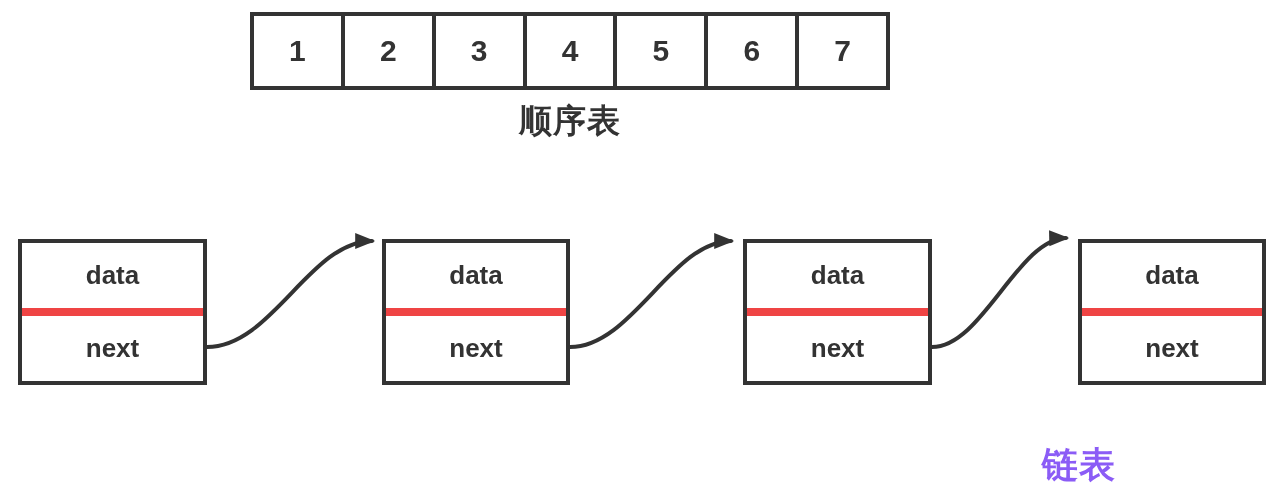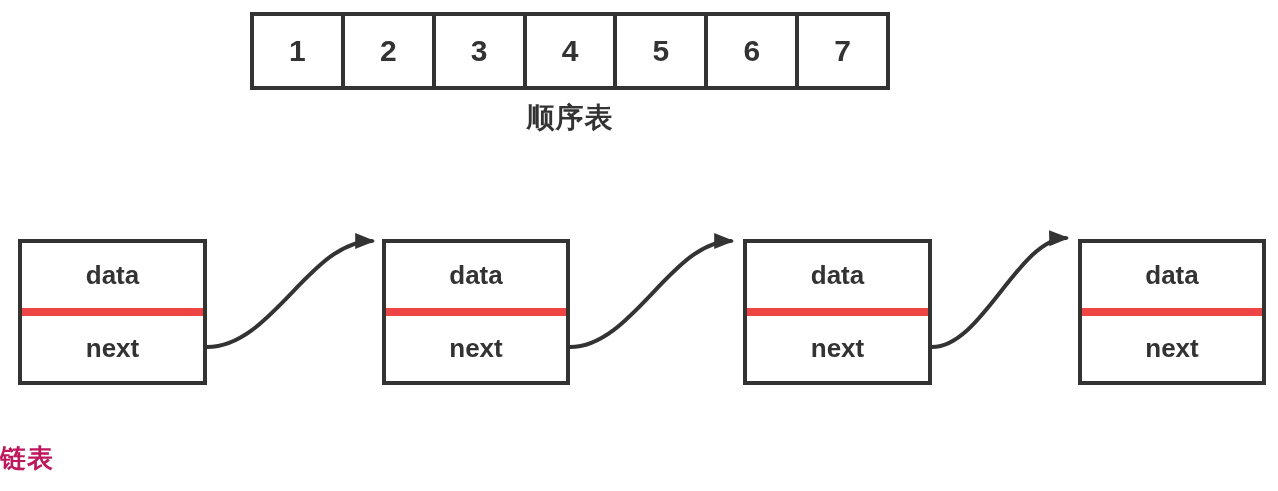--- a/index.html
+++ b/index.html
@@ -42,21 +42,21 @@
   }
   .array-cell:last-child {
     border-right: none;
   }
   .array-label {
     position: absolute;
     left: 250px;
     top: 99px;
     width: 640px;
     text-align: center;
-    font-size: 28px;
+    font-size: 33px;
     font-weight: bold;
     color: #333333;
     letter-spacing: 1px;
   }
 
   
   .node {
     position: absolute;
     top: 239px;
     height: 146px;
@@ -90,24 +90,24 @@
     width: 1278px;
     height: 491px;
     pointer-events: none;
   }
 
   .list-label {
     position: absolute;
     left: 0;
     top: 441px;
     width: 1116px; 
-    text-align: left;
-    font-size: 26px;
+    text-align: right;
+    font-size: 36px;
     font-weight: bold;
-    color: #be185d;
+    color: #8b5cf6;
     letter-spacing: 1px;
   }
 </style>
 </head>
 <body>
 
 <div class="canvas">
 
   <div class="array">
     <div class="array-cell">1</div>

